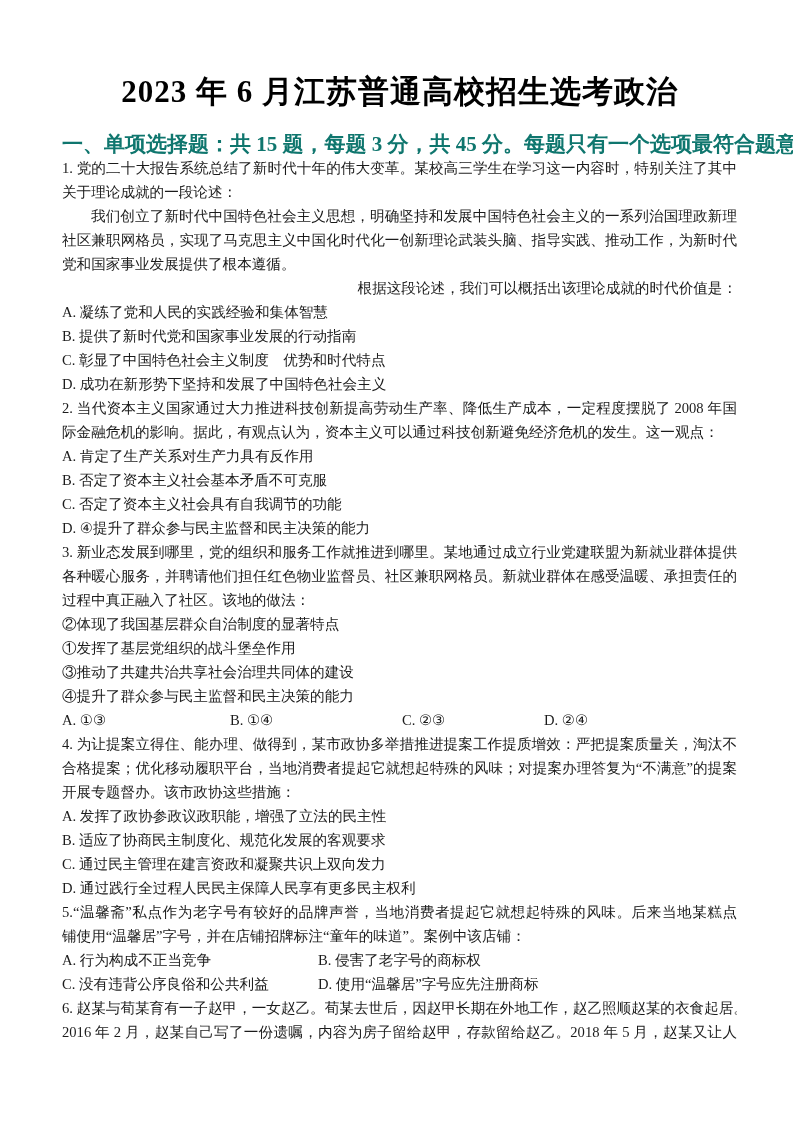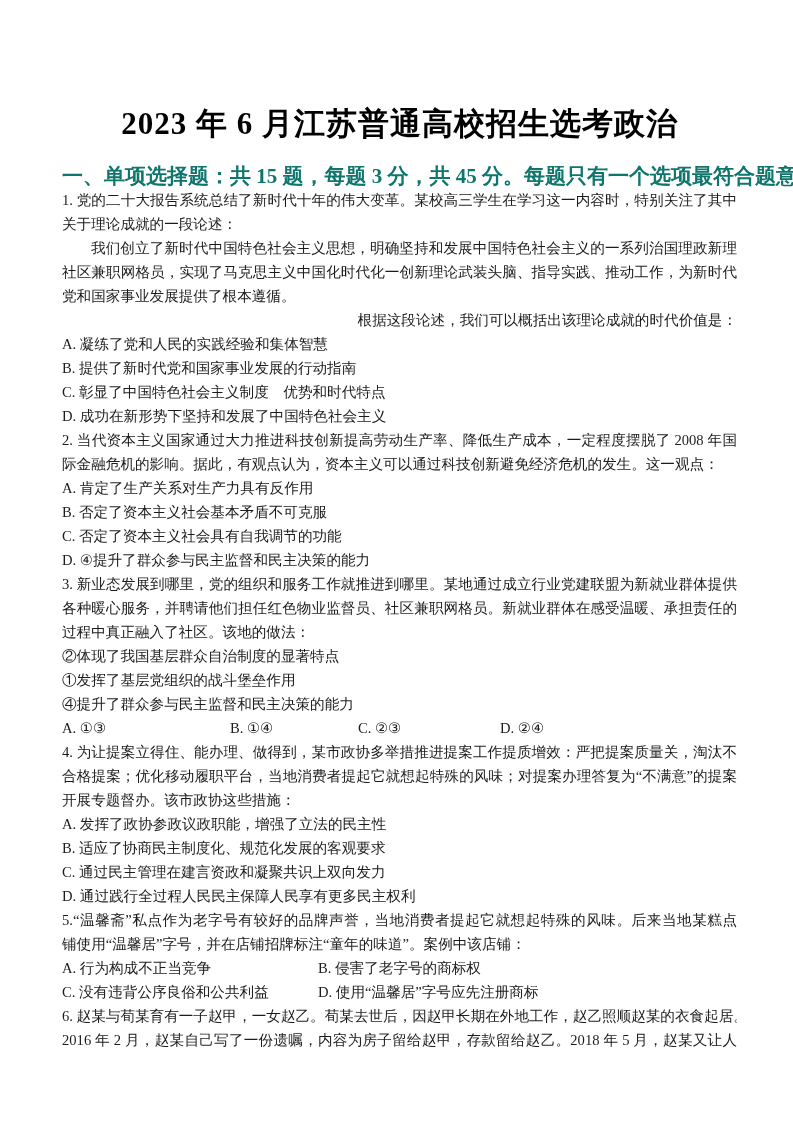--- a/index.html
+++ b/index.html
@@ -19,21 +19,20 @@
     overflow: hidden;
   }
   .title {
     font-size: 31px;
     line-height: 44px;
     font-weight: bold;
     text-align: center;
     color: #000000;
     letter-spacing: 1px;
     white-space: nowrap;
-    margin-top: 32px;
   }
   .section-header {
     margin-top: 18px;
     font-size: 21px;
     line-height: 24px;
     font-weight: bold;
     color: #0f766e;
     white-space: nowrap;
   }
   .content {
@@ -87,22 +86,23 @@
       <div class="line">际金融危机的影响。据此，有观点认为，资本主义可以通过科技创新避免经济危机的发生。这一观点：</div>
       <div class="line">A. 肯定了生产关系对生产力具有反作用</div>
       <div class="line">B. 否定了资本主义社会基本矛盾不可克服</div>
       <div class="line">C. 否定了资本主义社会具有自我调节的功能</div>
       <div class="line">D. ④提升了群众参与民主监督和民主决策的能力</div>
       <div class="line fill">3. 新业态发展到哪里，党的组织和服务工作就推进到哪里。某地通过成立行业党建联盟为新就业群体提供</div>
       <div class="line fill">各种暖心服务，并聘请他们担任红色物业监督员、社区兼职网格员。新就业群体在感受温暖、承担责任的</div>
       <div class="line">过程中真正融入了社区。该地的做法：</div>
       <div class="line">②体现了我国基层群众自治制度的显著特点</div>
       <div class="line">①发挥了基层党组织的战斗堡垒作用</div>
+      <div class="line">③推动了共建共治共享社会治理共同体的建设</div>
       <div class="line">④提升了群众参与民主监督和民主决策的能力</div>
-      <div class="line cols"><span class="col" style="width: 158px;">A. ①③</span><span class="col" style="width: 128px; margin-left: 10px;">B. ①④</span><span class="col" style="width: 142px;">C. ②③</span><span class="col">D. ②④</span></div>
+      <div class="line cols"><span class="col" style="width: 158px;">A. ①③</span><span class="col" style="width: 128px; margin-left: 10px;">B. ①④</span><span class="col" style="width: 142px; margin-left: 44px;">C. ②③</span><span class="col">D. ②④</span></div>
       <div class="line fill">4. 为让提案立得住、能办理、做得到，某市政协多举措推进提案工作提质增效：严把提案质量关，淘汰不</div>
       <div class="line fill">合格提案；优化移动履职平台，当地消费者提起它就想起特殊的风味；对提案办理答复为“不满意”的提案</div>
       <div class="line">开展专题督办。该市政协这些措施：</div>
       <div class="line">A. 发挥了政协参政议政职能，增强了立法的民主性</div>
       <div class="line">B. 适应了协商民主制度化、规范化发展的客观要求</div>
       <div class="line">C. 通过民主管理在建言资政和凝聚共识上双向发力</div>
       <div class="line">D. 通过践行全过程人民民主保障人民享有更多民主权利</div>
       <div class="line fill">5.“温馨斋”私点作为老字号有较好的品牌声誉，当地消费者提起它就想起特殊的风味。后来当地某糕点</div>
       <div class="line">铺使用“温馨居”字号，并在店铺招牌标注“童年的味道”。案例中该店铺：</div>
       <div class="line cols"><span class="col" style="width: 256px;">A. 行为构成不正当竞争</span><span class="col">B. 侵害了老字号的商标权</span></div>

